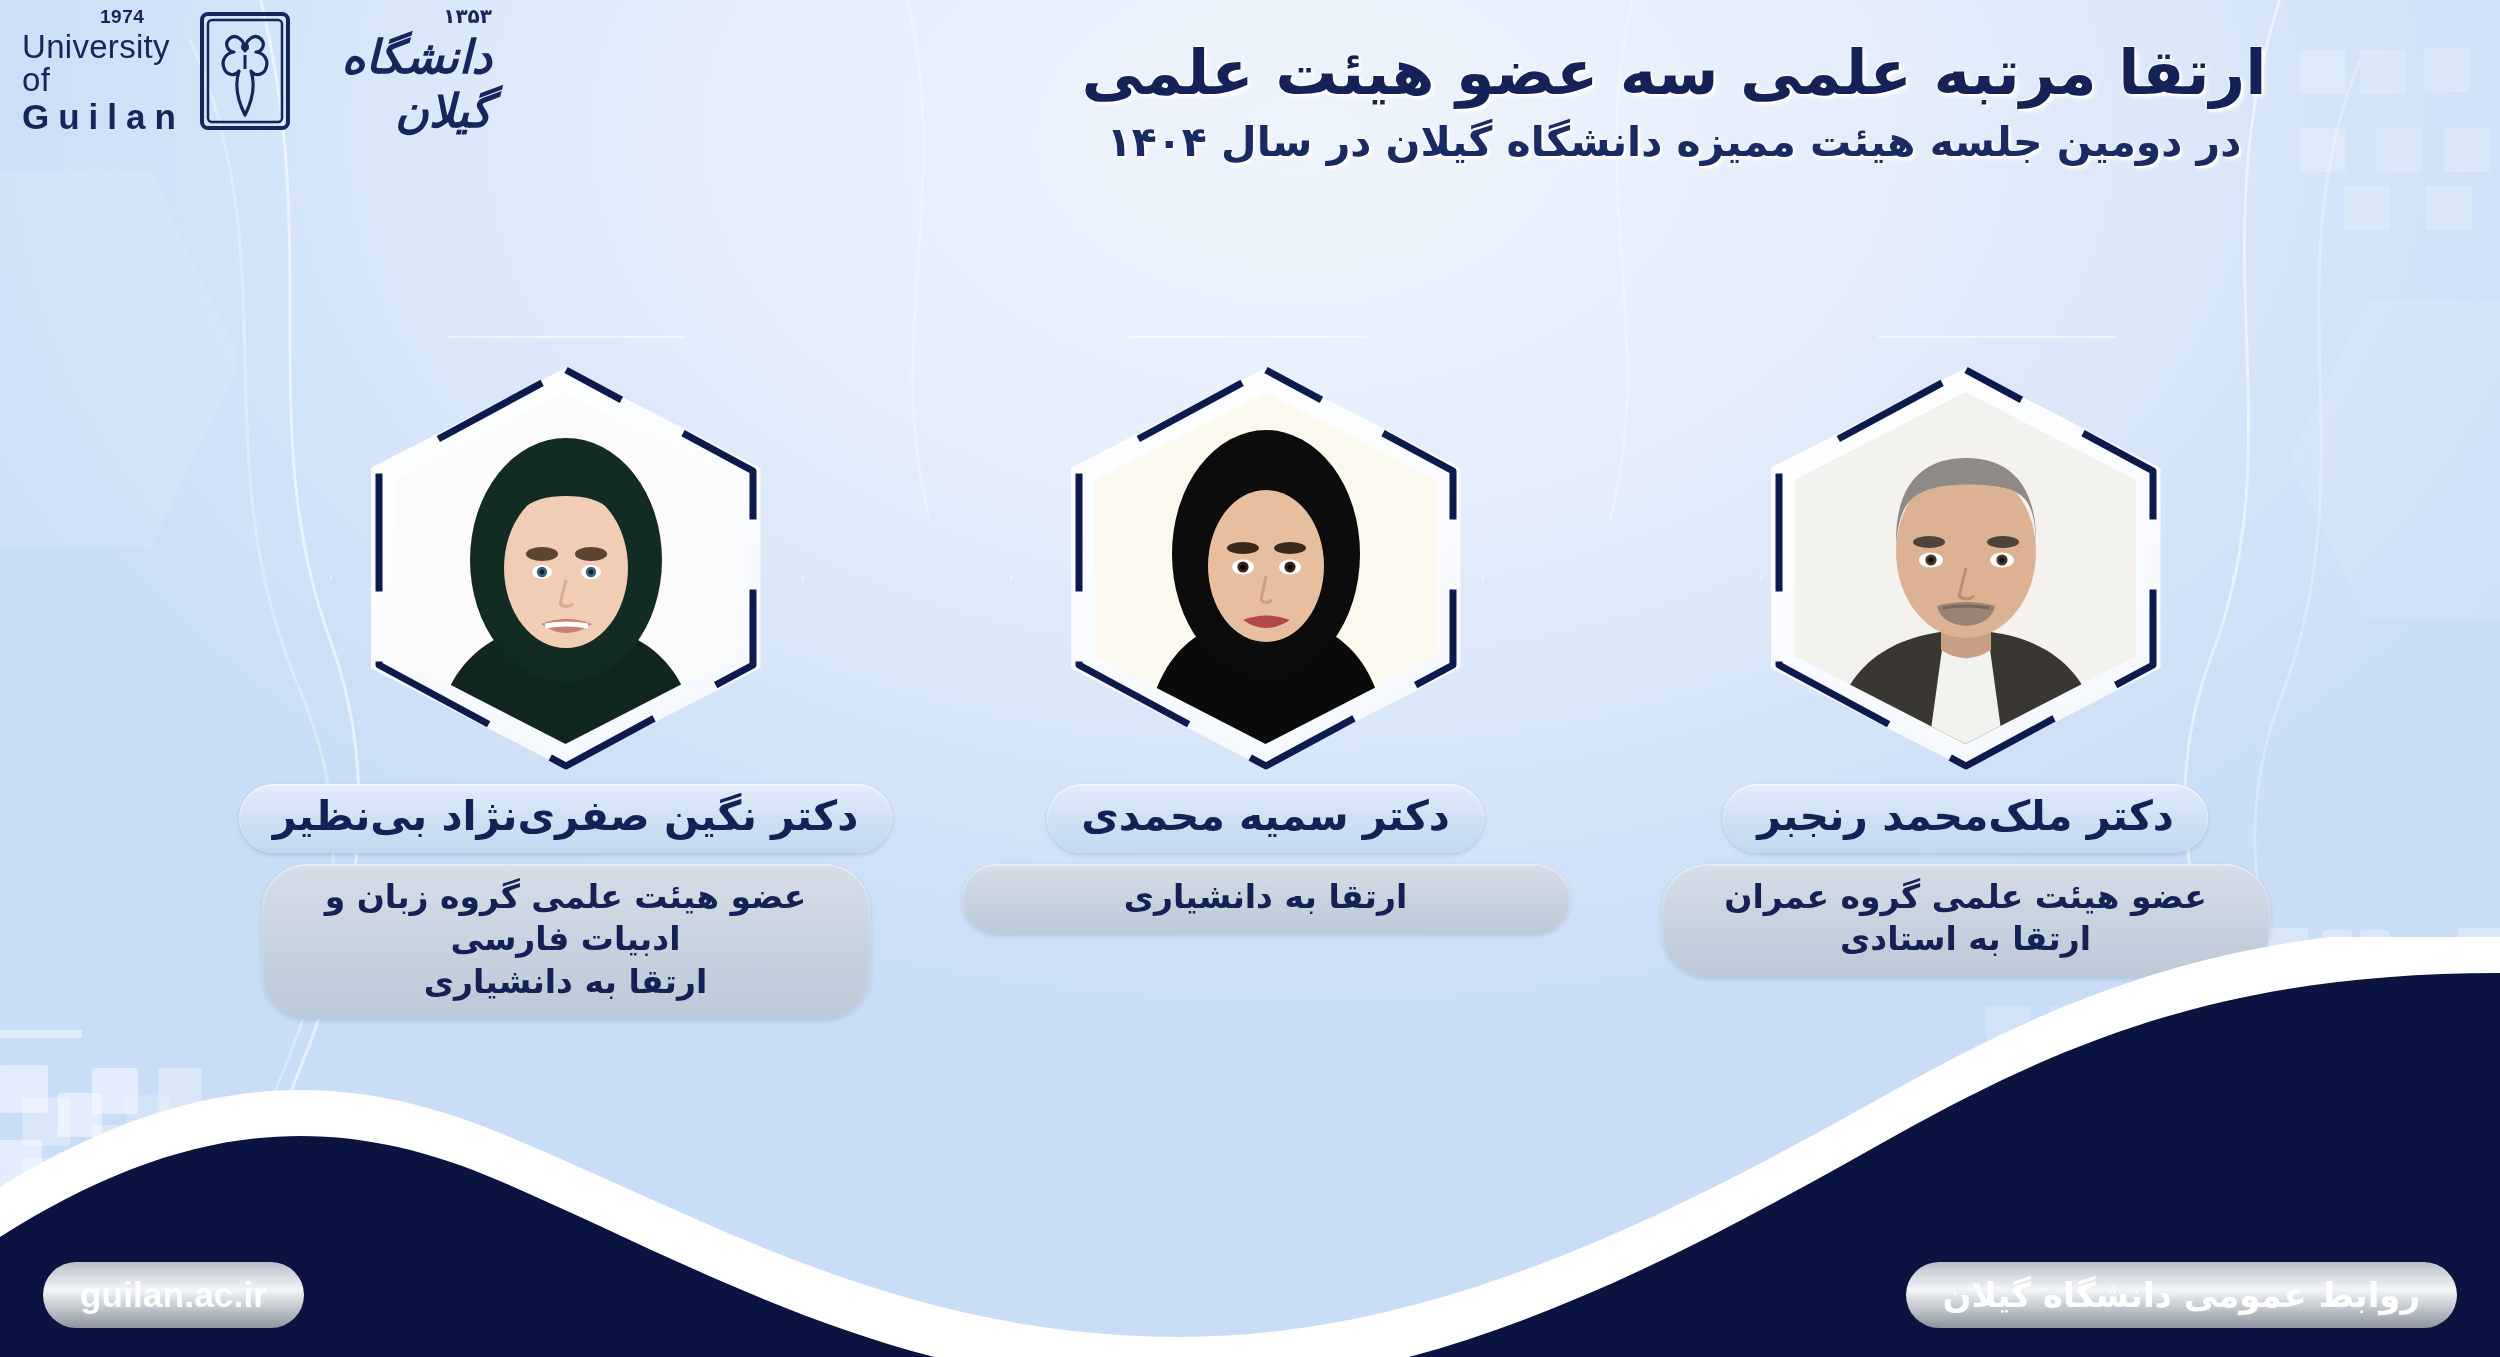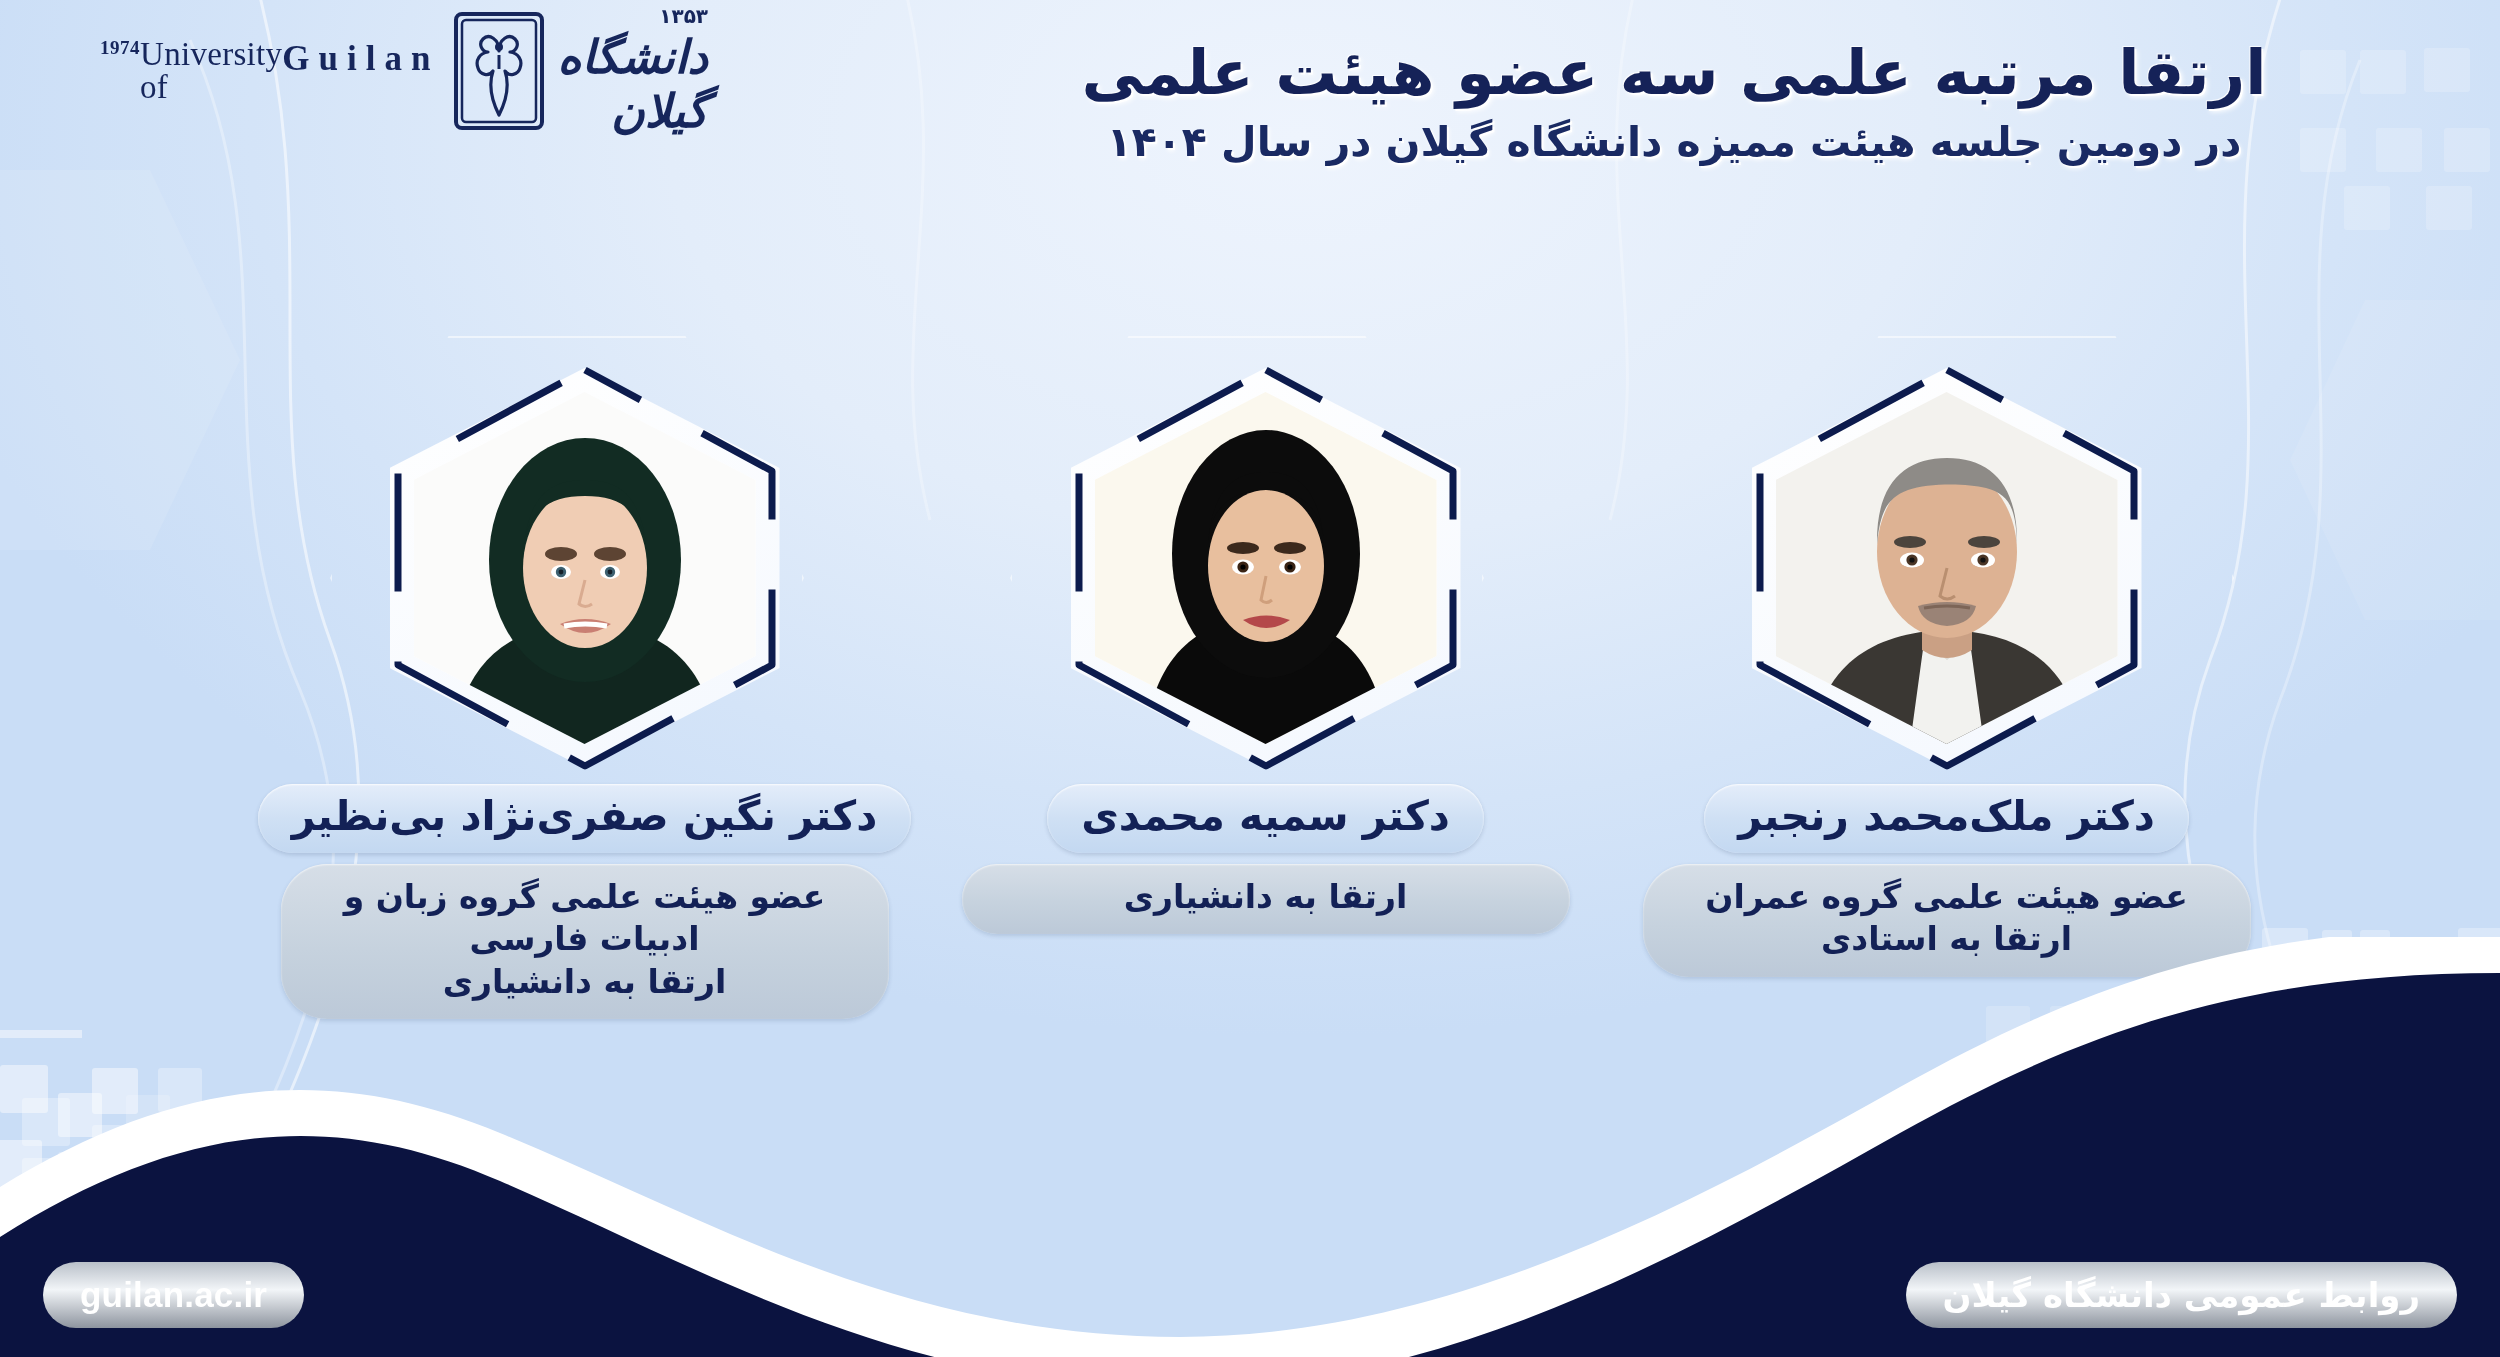--- a/index.html
+++ b/index.html
@@ -32,22 +32,22 @@
     background:rgba(255,255,255,.20);
   }
   .swirl{position:absolute;inset:0;}
 
   
   .logo{
     position:absolute;left:22px;top:8px;width:470px;height:125px;
     display:flex;align-items:center;gap:10px;direction:ltr;
   }
   .logo-en{
-    color:#16265c;font-family:Liberation Serif, serif;
-    display:flex;flex-direction:row;align-items:flex-start;line-height:1;
+    color:#16265c;font-family:Liberation Sans, sans-serif;
+    display:flex;flex-direction:column;align-items:flex-start;line-height:1;
     margin-right:4px;
   }
   .logo-year{font-size:19px;font-weight:bold;letter-spacing:.5px;margin-bottom:4px;margin-left:78px;}
   .logo-uni{font-size:33px;font-weight:normal;letter-spacing:.3px;}
   .logo-guilan{font-size:35px;font-weight:bold;letter-spacing:9px;margin-top:3px;}
   .logo-mark{width:92px;height:120px;flex:0 0 92px;}
   .logo-fa{
     color:#16265c;display:flex;flex-direction:column;align-items:flex-start;
     direction:rtl;margin-left:2px;
   }
@@ -67,21 +67,21 @@
   .title-sub{
     margin-top:12px;color:#1a2a63;font-size:41px;font-weight:bold;
     line-height:1.15;letter-spacing:-.5px;
     text-shadow:2px 2px 0 #ffffff, 2px 3px 4px rgba(255,255,255,.9);
   }
 
   
   .people{
     position:absolute;left:0;right:0;top:368px;height:660px;
     display:flex;flex-direction:row-reverse;justify-content:center;
-    align-items:flex-start;gap:61px;padding-left:31px;
+    align-items:flex-start;gap:80px;padding-left:31px;
   }
   .person{width:620px;display:flex;flex-direction:column;align-items:center;}
 
   .photo-wrap{position:relative;width:390px;height:400px;}
   .photo-outer{
     position:absolute;inset:0;
     clip-path:polygon(50% 0%,100% 25%,100% 75%,50% 100%,0% 75%,0% 25%);
     background:linear-gradient(160deg,#ffffff 0%,#f4f8fe 100%);
   }
   .photo-inner{

